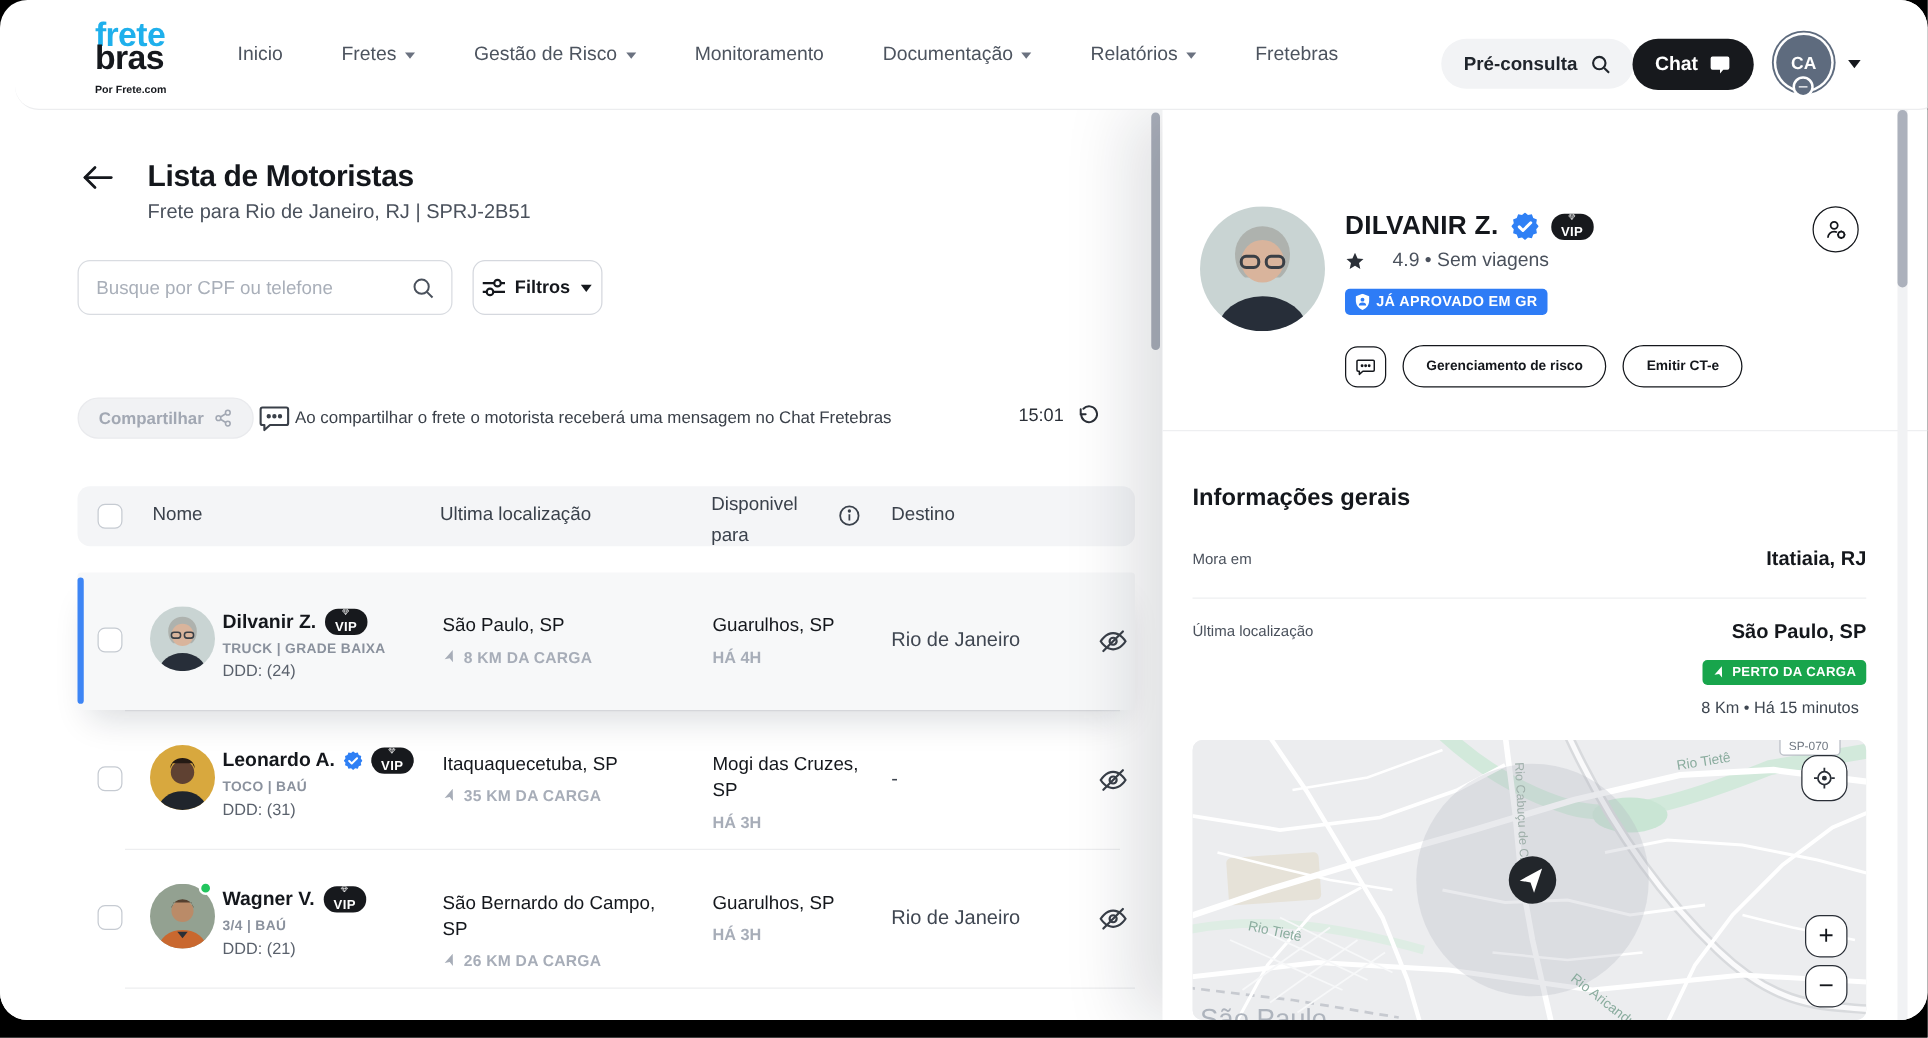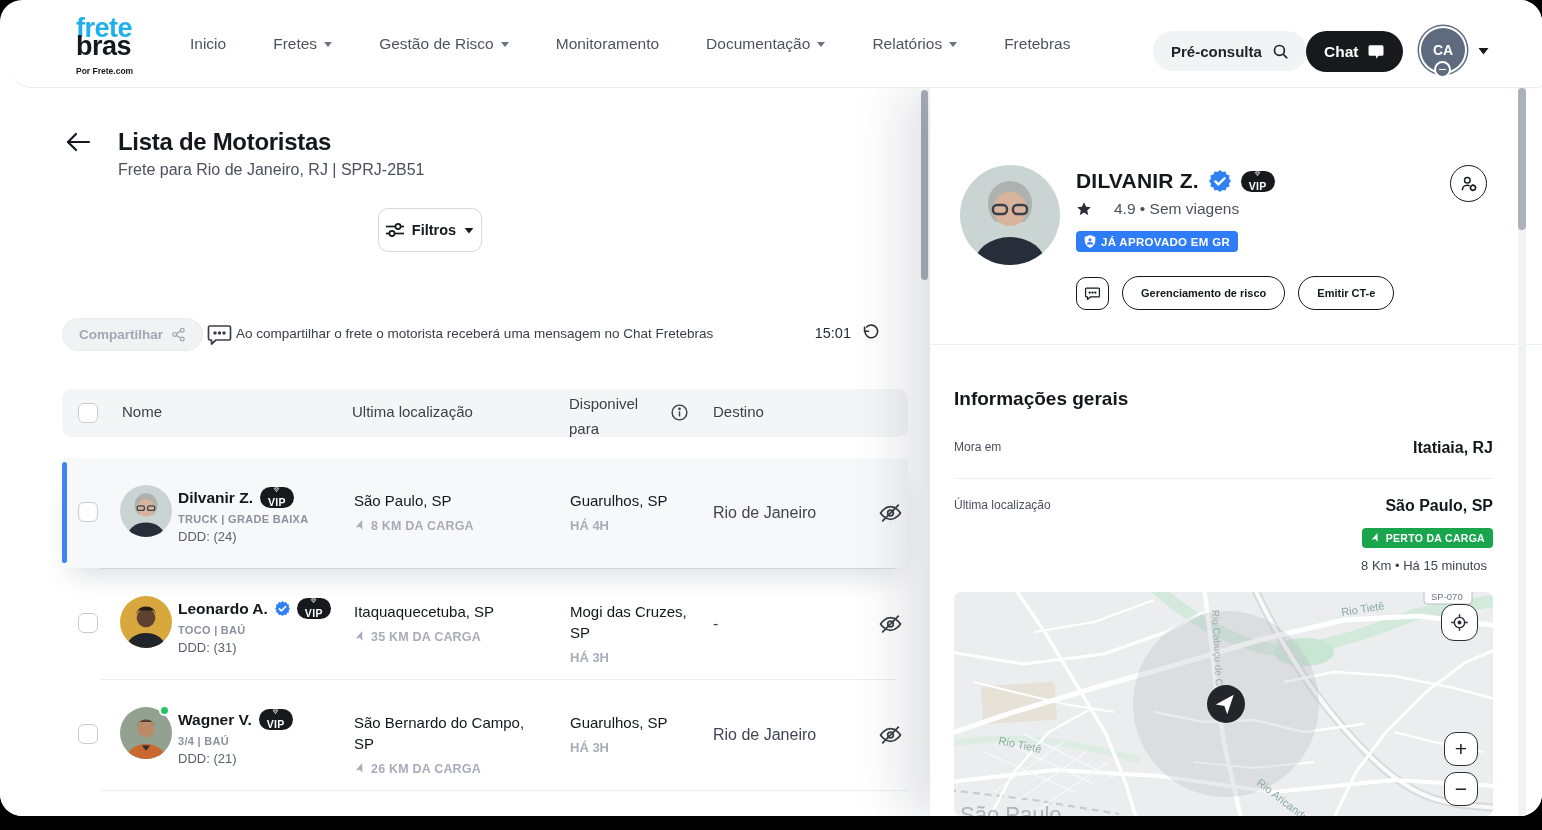--- a/index.html
+++ b/index.html
@@ -205,20 +205,27 @@
 
   <div class="list-panel">
 
     <svg class="back-btn" viewBox="0 0 28 24" fill="none" stroke="#14171C" stroke-width="2.2" stroke-linecap="round" stroke-linejoin="round">
       <line x1="25" y1="12" x2="4" y2="12"></line>
         <polyline points="12,4 4,12 12,20"></polyline>
     </svg>
     <div class="page-title">Lista de Motoristas</div>
     <div class="page-subtitle">Frete para Rio de Janeiro, RJ | SPRJ-2B51</div>
 
+    <div class="search-box">
+      <input type="text" placeholder="Busque por CPF ou telefone" style="">
+      <svg class="mag" width="19" height="19" viewBox="0 0 24 24" fill="none" stroke="#4A515C" stroke-width="2">
+        <circle cx="10.5" cy="10.5" r="7.2"></circle>
+          <line x1="16" y1="16" x2="21.5" y2="21.5"></line>
+      </svg>
+    </div>
 
     <div class="filters-btn">
       <svg width="18" height="16" viewBox="0 0 18 16" fill="none" stroke="#14171C" stroke-width="1.7">
         <line x1="0" y1="4.5" x2="18" y2="4.5"></line>
           <circle cx="12" cy="4.5" r="2.6" fill="#fff"></circle>
         <line x1="0" y1="11.5" x2="18" y2="11.5"></line>
           <circle cx="6" cy="11.5" r="2.6" fill="#fff"></circle>
       </svg>
       <span>Filtros</span>
       <svg width="10" height="7" viewBox="0 0 11 8" fill="#15181D">

